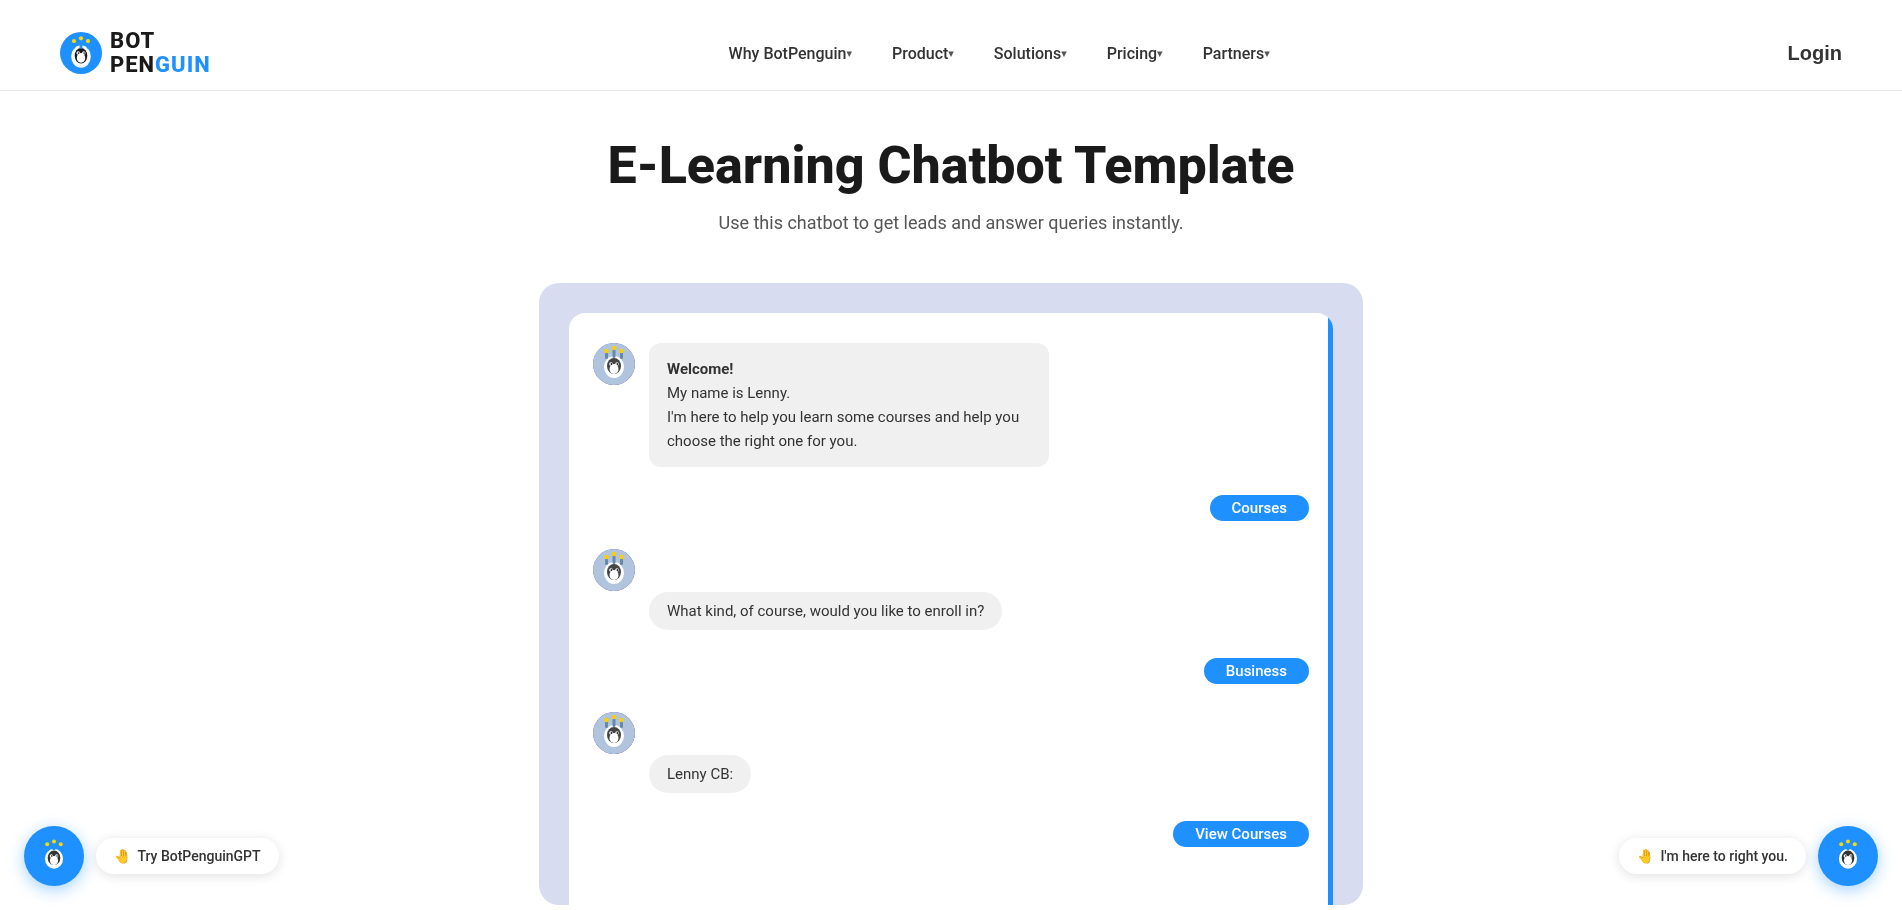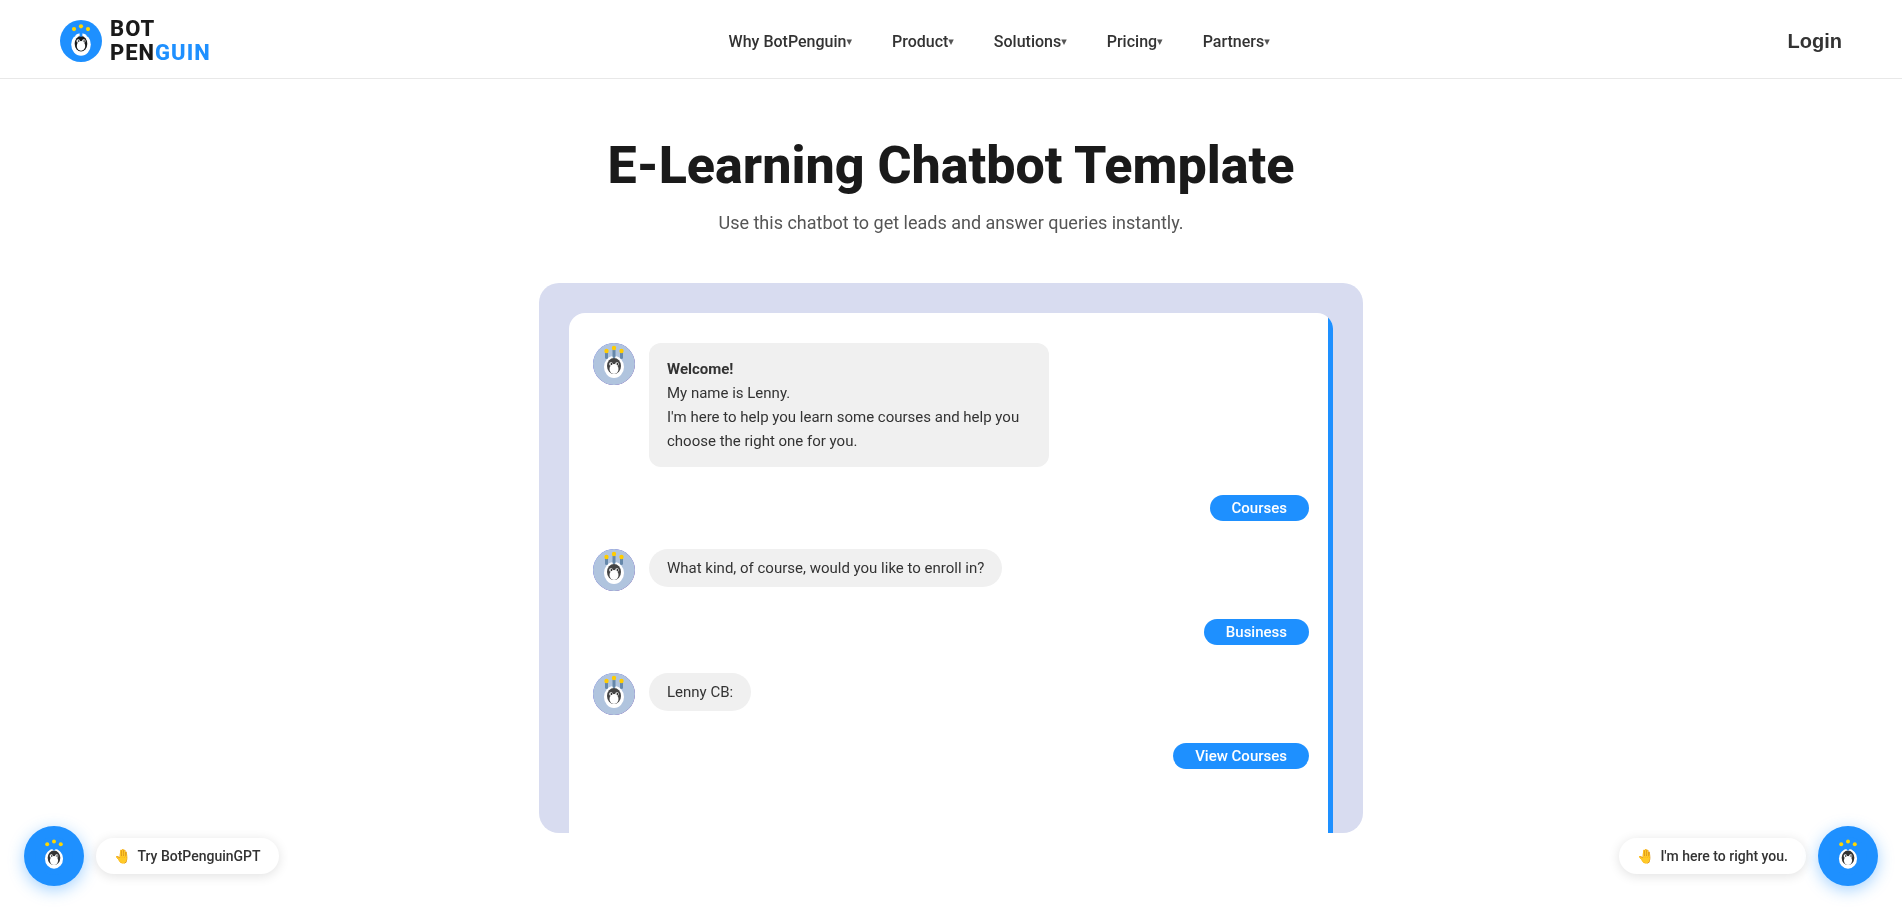--- a/index.html
+++ b/index.html
@@ -19,21 +19,21 @@
     
     .navbar {
       display: flex;
       align-items: center;
       justify-content: space-between;
       padding: 0 60px;
       height: 75px;
       background: #ffffff;
       border-bottom: 1px solid #e8e8e8;
       position: sticky;
-      top: 4px;
+      top: 16px;
       z-index: 100;
     }
 
     .logo-area {
       display: flex;
       align-items: center;
       gap: 0;
     }
 
     .logo-text {
@@ -190,20 +190,21 @@
       line-height: 1.6;
       max-width: 400px;
     }
 
     .bubble-inline {
       background: #f0f0f0;
       border-radius: 20px;
       padding: 10px 18px;
       font-size: 15px;
       color: #333;
+      margin-top: 43px;
     }
 
     .user-reply {
       display: flex;
       justify-content: flex-end;
       margin-bottom: 28px;
     }
 
     .user-bubble {
       background: #1e90ff;

